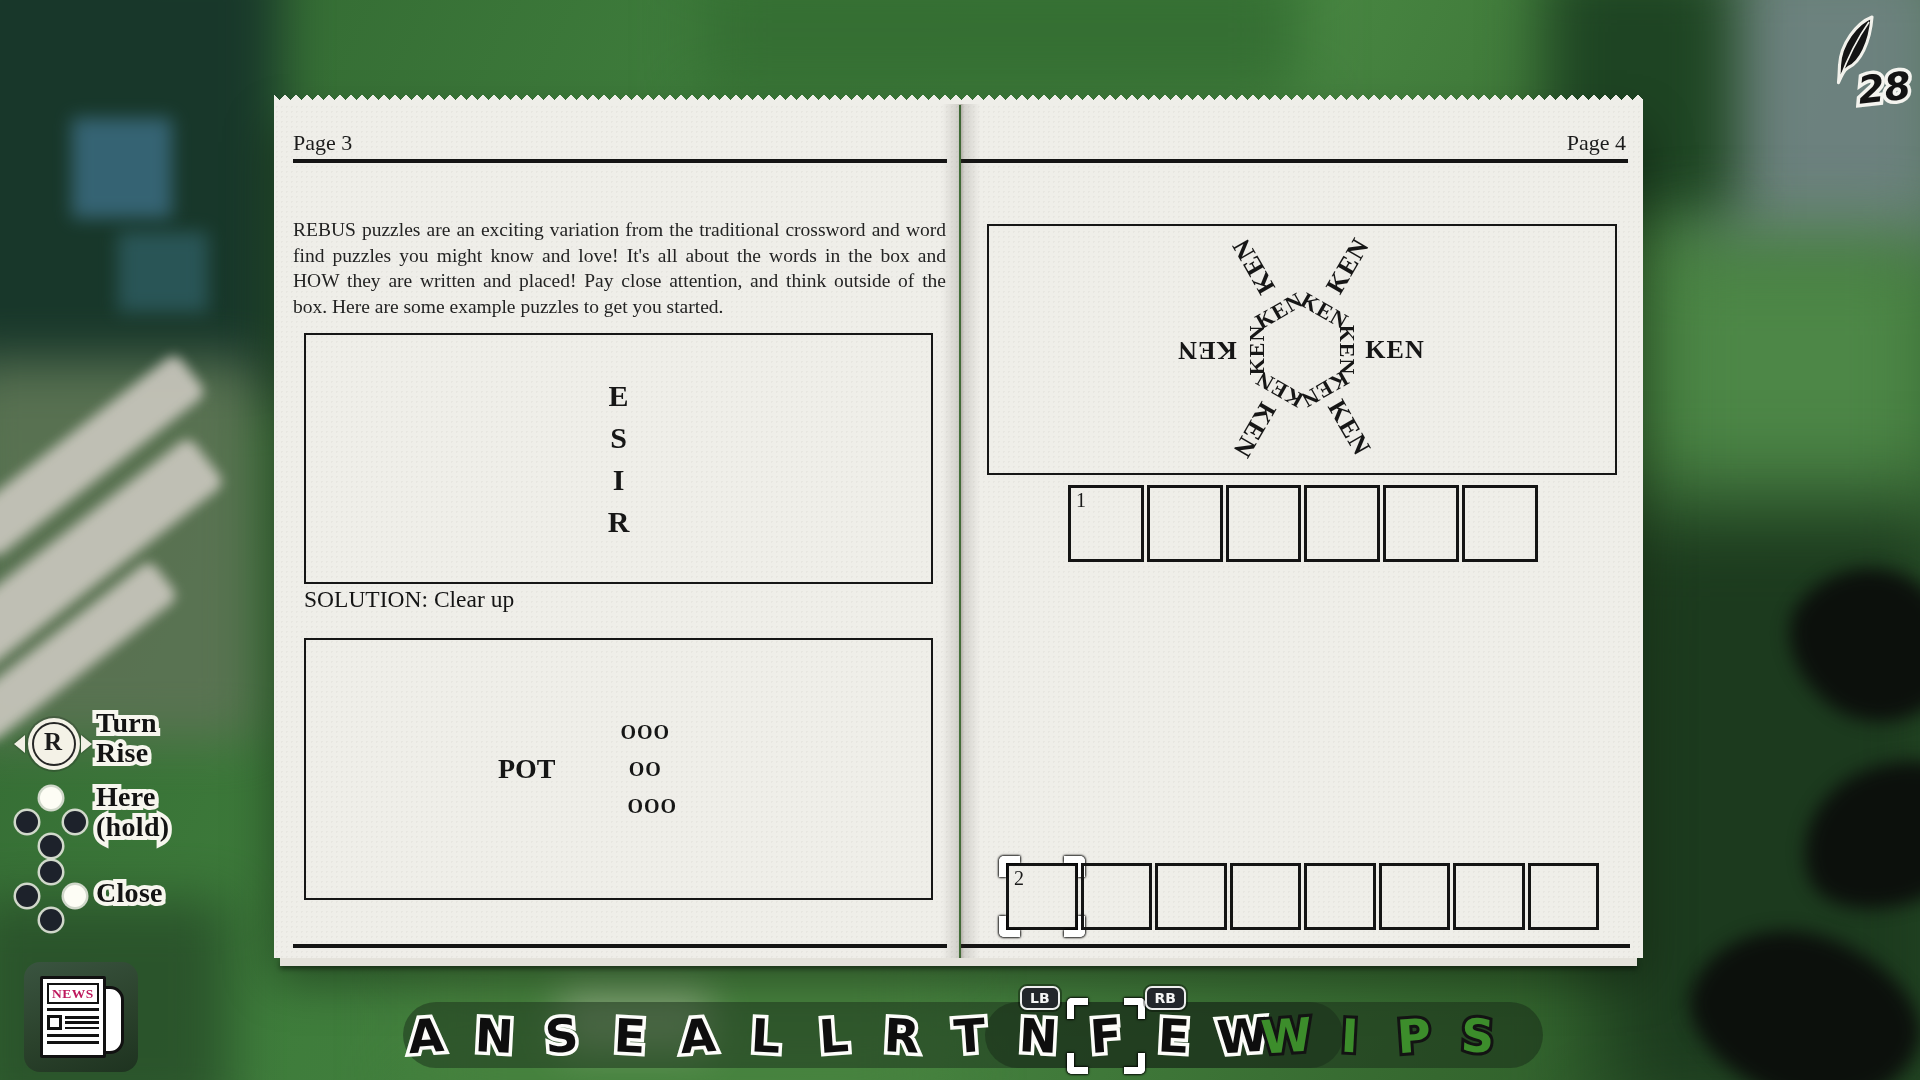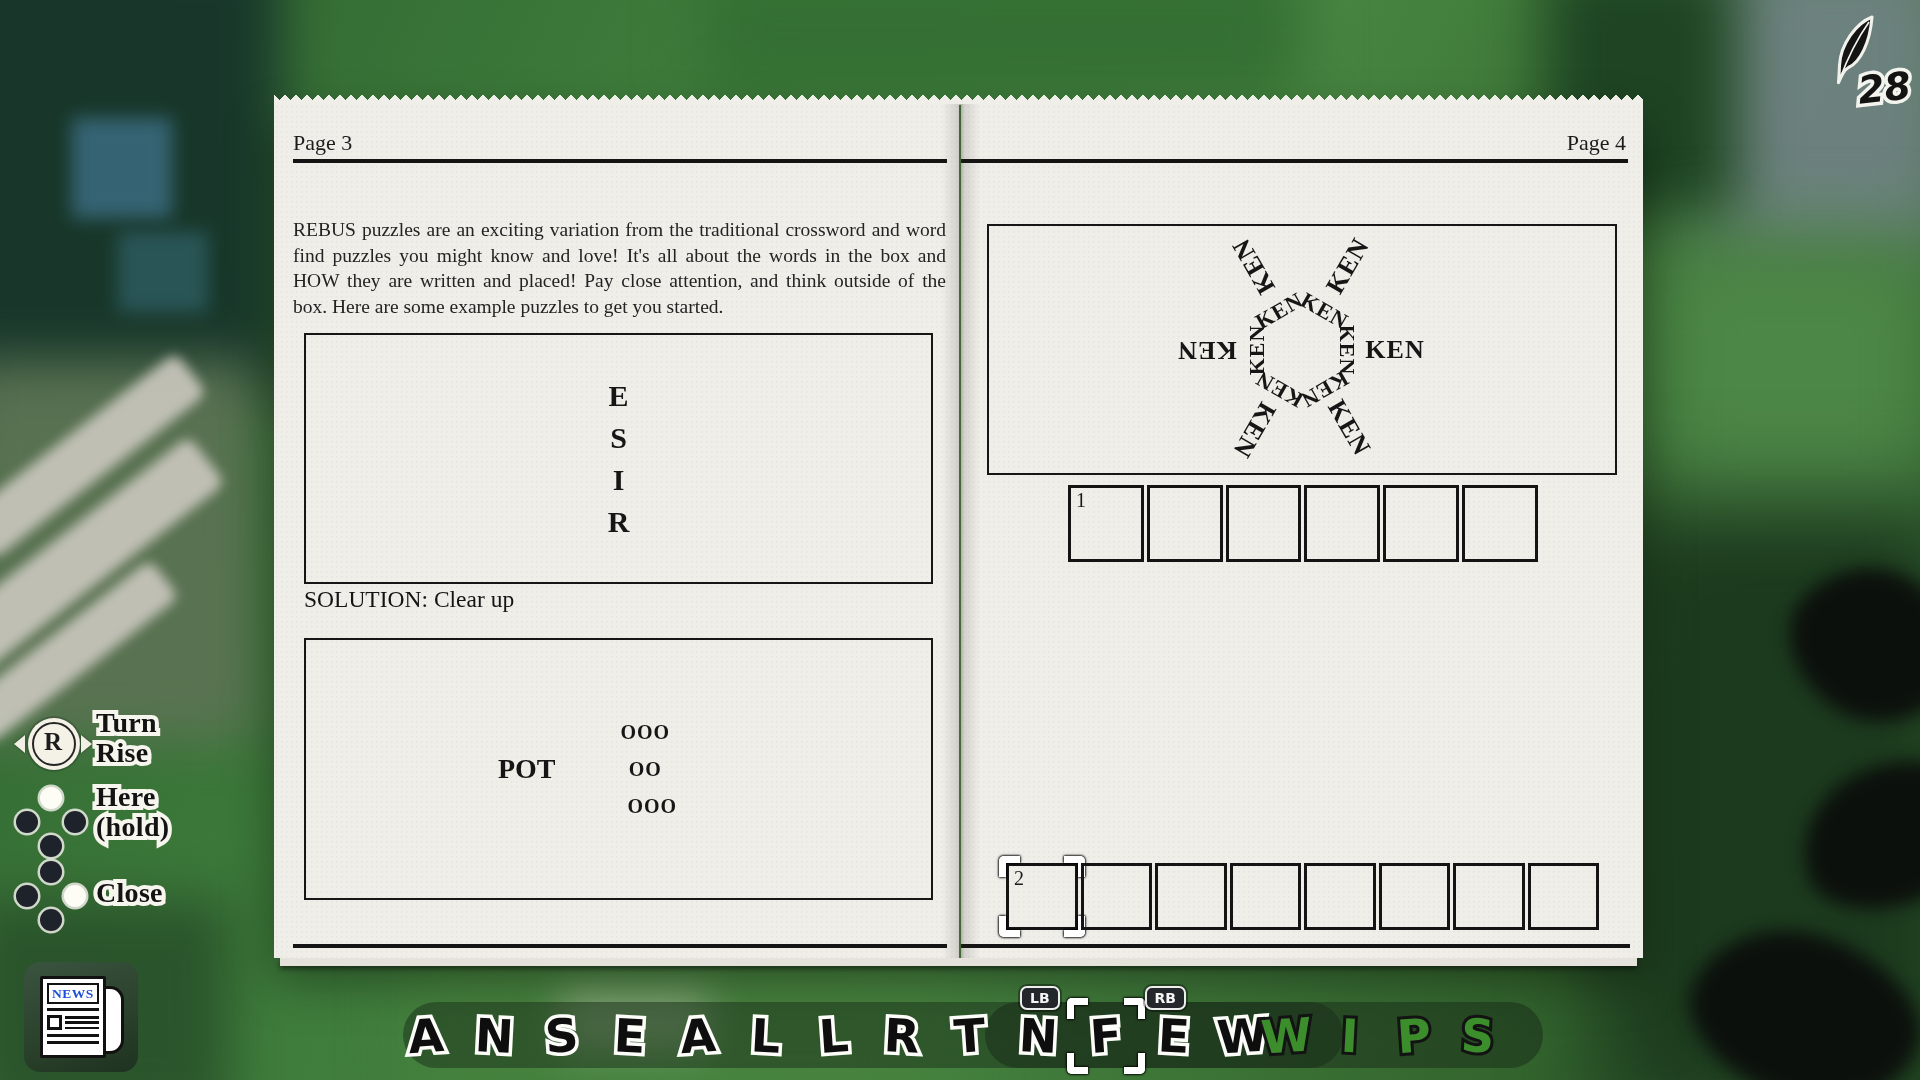--- a/index.html
+++ b/index.html
@@ -144,21 +144,21 @@
 
   
   .news-btn { position:absolute; left:24px; top:962px; width:114px; height:110px; border-radius:16px;
               background:linear-gradient(160deg,#3a5440 0%, #2b422c 55%, #1e3320 100%); }
   .np { position:absolute; left:16px; top:14px; width:84px; height:84px; }
   .np-back { position:absolute; right:0; top:10px; width:26px; height:68px; background:#fff;
              border:3.5px solid #111; border-radius:0 14px 14px 0; }
   .np-front { position:absolute; left:0; top:0; width:66px; height:82px; background:#fff;
               border:3.5px solid #111; border-radius:2px; padding:4px; }
   .np-title { border:2.5px solid #111; text-align:center; font-weight:700; font-size:13.5px;
-              letter-spacing:.5px; line-height:17px; color:#1d4ed8; }
+              letter-spacing:.5px; line-height:17px; color:#be185d; }
   .np-line { height:3px; background:#111; margin-top:4px; }
   .np-row { display:flex; gap:3px; margin-top:4px; }
   .np-sq { width:15px; height:15px; border:3px solid #111; }
   .np-col { flex:1; display:flex; flex-direction:column; justify-content:space-between; padding:1px 0; }
   .np-col div { height:2.5px; background:#111; }
 
   
   .bar-strip { position:absolute; top:1002px; height:66px; border-radius:33px; }
   .strip-main { left:403px; width:940px; background:rgba(30,52,30,.55); }
   .strip-ext  { left:985px; width:558px; background:rgba(24,42,24,.5); }

